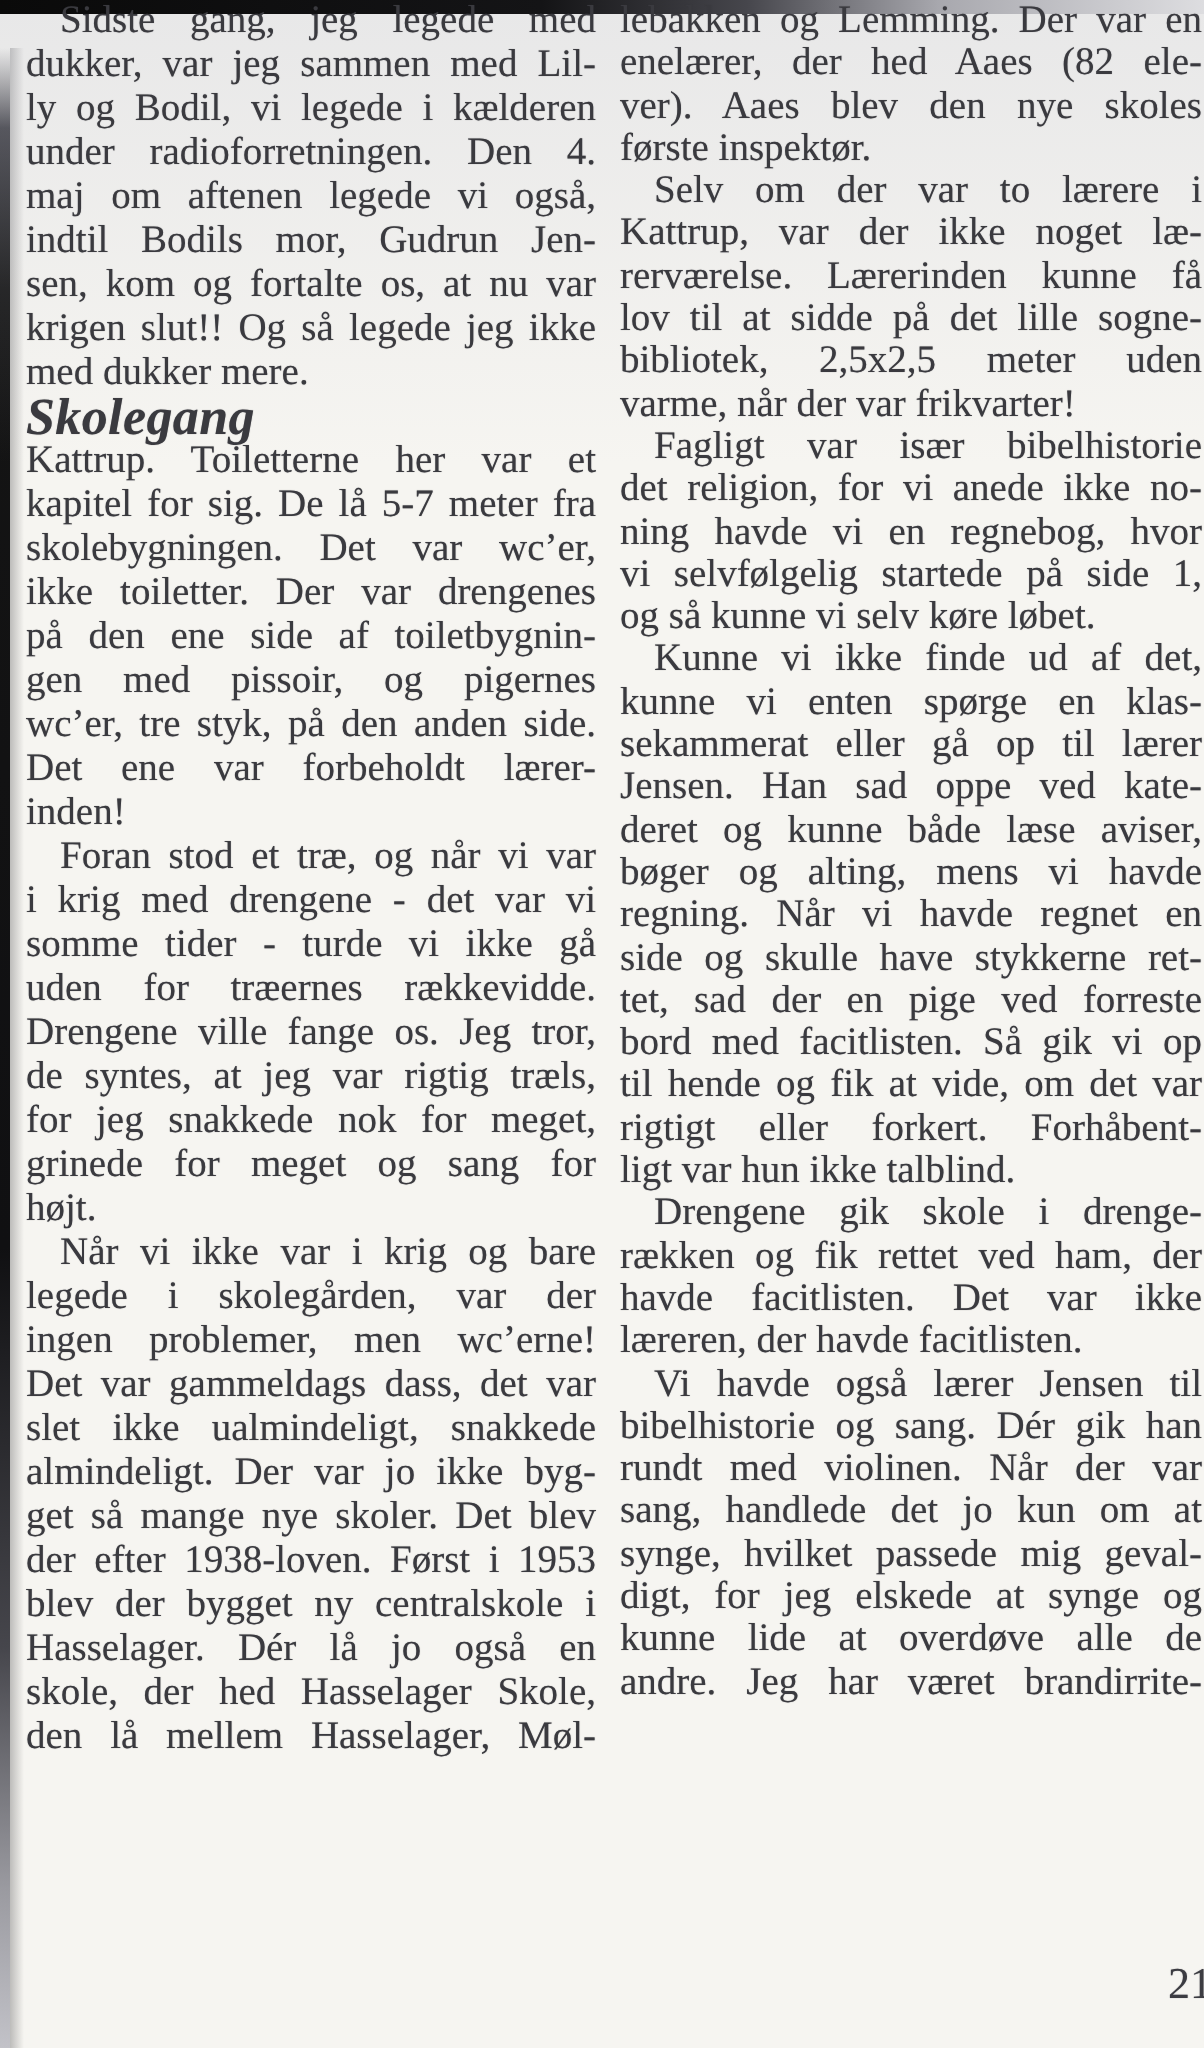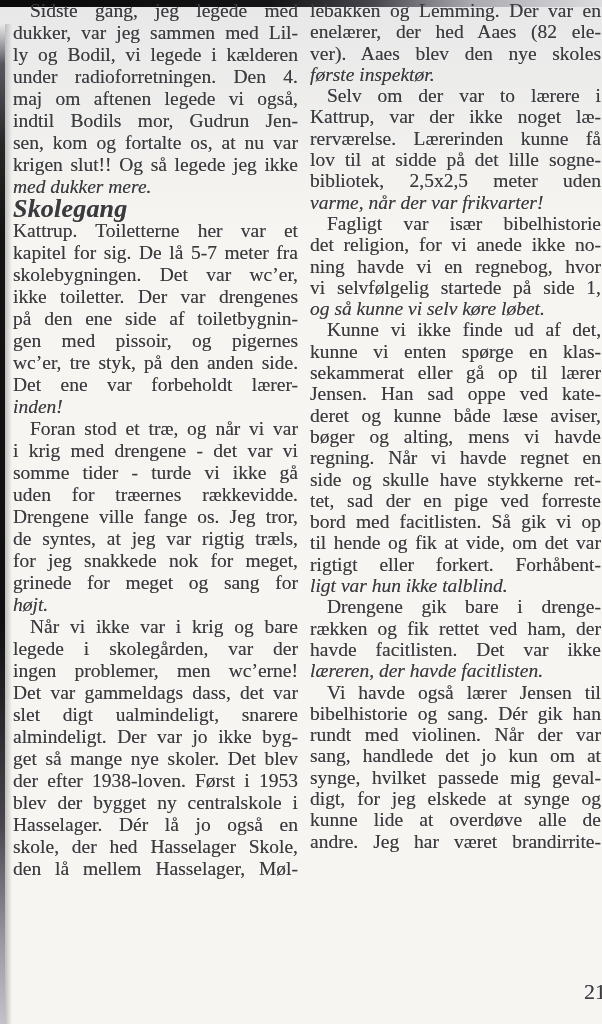--- a/index.html
+++ b/index.html
@@ -38,21 +38,21 @@
   }
   .col {
     font-size:19.5px;
     text-shadow:0 0 0.5px rgba(58,58,64,0.55);
   }
   .col-left  { width:285px; line-height:22px; }
   .col-right { width:291px; line-height:21.3px; }
 
   .para { margin:0; }
   .ln { text-align:justify; text-align-last:justify; }
-  .ln.last { text-align-last:left;font-style:italic; }
+  .ln.last { text-align-last:left; }
   .ln.ind { text-indent:17px; }
 
   .heading {
     font-weight:bold; font-style:italic;
     font-size:26px;
     letter-spacing:0.2px;
   }
 
   .page-number {
     position:absolute; top:979px; right:-4px;
@@ -103,21 +103,21 @@
           <div class="ln">de syntes, at jeg var rigtig træls,</div>
           <div class="ln">for jeg snakkede nok for meget,</div>
           <div class="ln">grinede for meget og sang for</div>
           <div class="ln last">højt.</div>
         </div>
         <div class="para">
           <div class="ln ind">Når vi ikke var i krig og bare</div>
           <div class="ln">legede i skolegården, var der</div>
           <div class="ln">ingen problemer, men wc’erne!</div>
           <div class="ln">Det var gammeldags dass, det var</div>
-          <div class="ln">slet digt ualmindeligt, snarere</div>
+          <div class="ln">slet ikke ualmindeligt, snakkede</div>
           <div class="ln">almindeligt. Der var jo ikke byg-</div>
           <div class="ln">get så mange nye skoler. Det blev</div>
           <div class="ln">der efter 1938-loven. Først i 1953</div>
           <div class="ln">blev der bygget ny centralskole i</div>
           <div class="ln">Hasselager. Dér lå jo også en</div>
           <div class="ln">skole, der hed Hasselager Skole,</div>
           <div class="ln">den lå mellem Hasselager, Møl-</div>
         </div>
       </div>
     <div class="col col-right">
@@ -151,21 +151,21 @@
           <div class="ln">bøger og alting, mens vi havde</div>
           <div class="ln">regning. Når vi havde regnet en</div>
           <div class="ln">side og skulle have stykkerne ret-</div>
           <div class="ln">tet, sad der en pige ved forreste</div>
           <div class="ln">bord med facitlisten. Så gik vi op</div>
           <div class="ln">til hende og fik at vide, om det var</div>
           <div class="ln">rigtigt eller forkert. Forhåbent-</div>
           <div class="ln last">ligt var hun ikke talblind.</div>
         </div>
         <div class="para">
-          <div class="ln ind">Drengene gik bare i drenge-</div>
+          <div class="ln ind">Drengene gik skole i drenge-</div>
           <div class="ln">rækken og fik rettet ved ham, der</div>
           <div class="ln">havde facitlisten. Det var ikke</div>
           <div class="ln last">læreren, der havde facitlisten.</div>
         </div>
         <div class="para">
           <div class="ln ind">Vi havde også lærer Jensen til</div>
           <div class="ln">bibelhistorie og sang. Dér gik han</div>
           <div class="ln">rundt med violinen. Når der var</div>
           <div class="ln">sang, handlede det jo kun om at</div>
           <div class="ln">synge, hvilket passede mig geval-</div>

